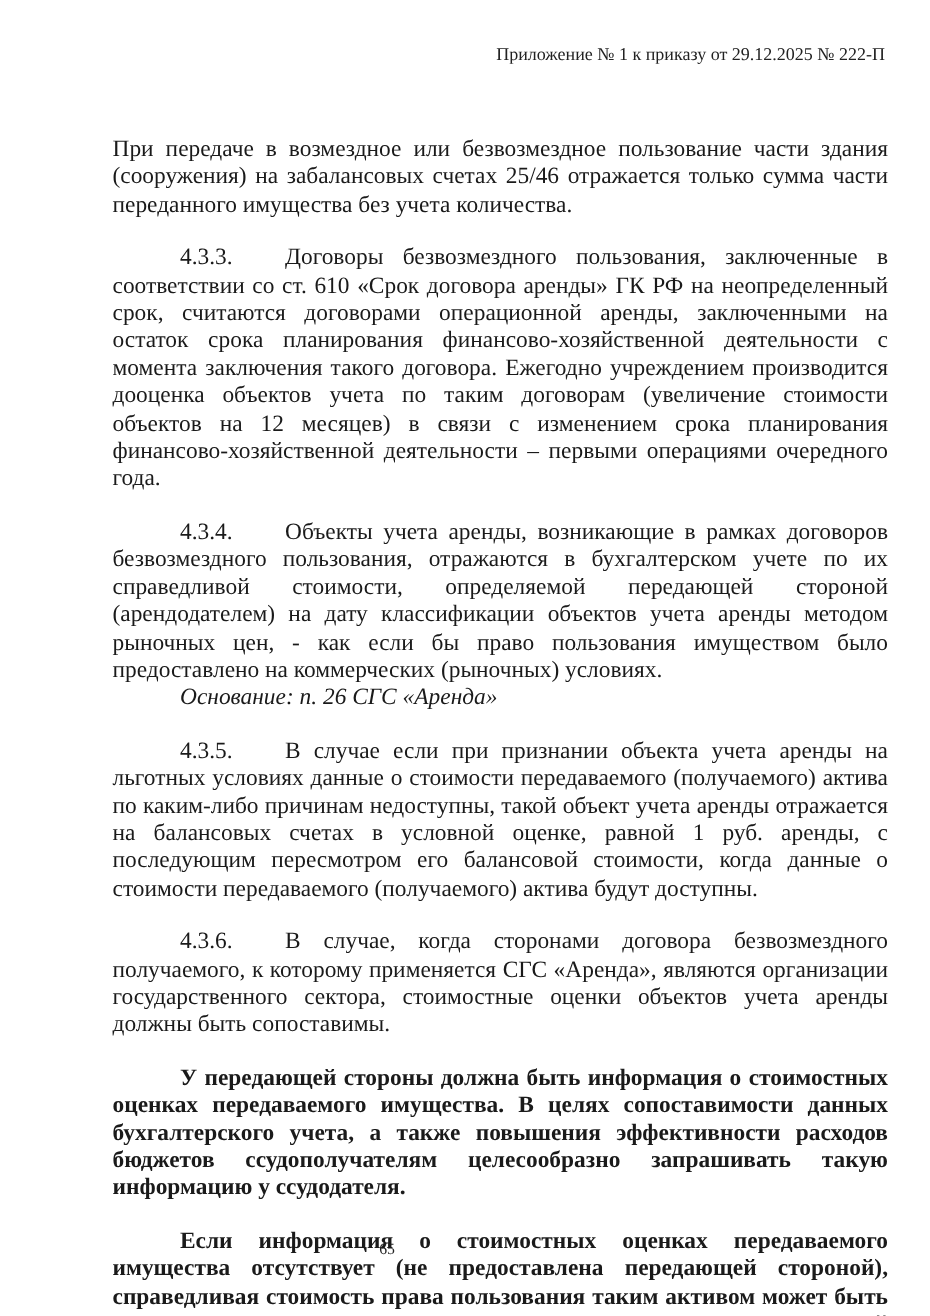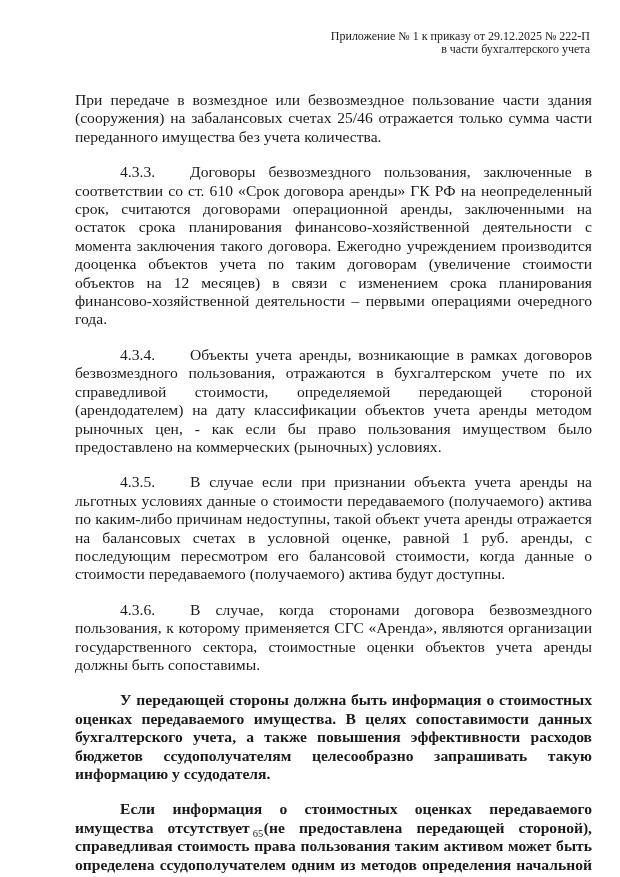--- a/index.html
+++ b/index.html
@@ -16,37 +16,37 @@
   .indent { text-indent: 45px; font-weight: bold; }
   .basis { padding-left: 45px; font-style: italic; }
   .page-number { position: absolute; top: 828px; left: 0; width: 516px; text-align: center;
                  font-size: 10.5px; color: #222; }
 </style>
 </head>
 <body>
 
 <div class="header">
   <div>Приложение № 1 к приказу от 29.12.2025 № 222-П</div>
-  <div>в части бухгалтерского учета</div>
 </div>
 
 <div class="body">
   <p>При передаче в возмездное или безвозмездное пользование части здания (сооружения) на забалансовых счетах 25/46 отражается только сумма части переданного имущества без учета количества.</p>
   <div class="gap"></div>
 
   <p class="sec"><span class="num">4.3.3.</span><span>Договоры безвозмездного пользования, заключенные в соответствии со ст. 610 «Срок договора аренды» ГК РФ на неопределенный срок, считаются договорами операционной аренды, заключенными на остаток срока планирования финансово-хозяйственной деятельности с момента заключения такого договора. Ежегодно учреждением производится дооценка объектов учета по таким договорам (увеличение стоимости объектов на 12 месяцев) в связи с изменением срока планирования финансово-хозяйственной деятельности – первыми операциями очередного года.</span></p>
   <div class="gap"></div>
 
   <p class="sec"><span class="num">4.3.4.</span><span>Объекты учета аренды, возникающие в рамках договоров безвозмездного пользования, отражаются в бухгалтерском учете по их справедливой стоимости, определяемой передающей стороной (арендодателем) на дату классификации объектов учета аренды методом рыночных цен, - как если бы право пользования имуществом было предоставлено на коммерческих (рыночных) условиях.</span></p>
+  <p class="basis">Основание: п. 26 СГС «Аренда»</p>
   <div class="gap"></div>
 
   <p class="sec"><span class="num">4.3.5.</span><span>В случае если при признании объекта учета аренды на льготных условиях данные о стоимости передаваемого (получаемого) актива по каким-либо причинам недоступны, такой объект учета аренды отражается на балансовых счетах в условной оценке, равной 1 руб. аренды, с последующим пересмотром его балансовой стоимости, когда данные о стоимости передаваемого (получаемого) актива будут доступны.</span></p>
   <div class="gap"></div>
 
-  <p class="sec"><span class="num">4.3.6.</span><span>В случае, когда сторонами договора безвозмездного пользования, к которому применяется СГС «Аренда», являются организации государственного сектора, стоимостные оценки объектов учета аренды должны быть сопоставимы.</span></p>
+  <p class="sec"><span class="num">4.3.6.</span><span>В случае, когда сторонами договора безвозмездного получаемого, к которому применяется СГС «Аренда», являются организации государственного сектора, стоимостные оценки объектов учета аренды должны быть сопоставимы.</span></p>
   <div class="gap"></div>
 
   <p class="indent">У передающей стороны должна быть информация о стоимостных оценках передаваемого имущества. В целях сопоставимости данных бухгалтерского учета, а также повышения эффективности расходов бюджетов ссудополучателям целесообразно запрашивать такую информацию у ссудодателя.</p>
   <div class="gap"></div>
 
   <p class="indent" style="text-align-last: justify;">Если информация о стоимостных оценках передаваемого имущества отсутствует (не предоставлена передающей стороной), справедливая стоимость права пользования таким активом может быть определена ссудополучателем одним из методов определения начальной (максимальной) цены контракта, установленных в соответствии с Законом о контрактной системе, как если бы</p>
 </div>
 
 <div class="page-number">65</div>
 

